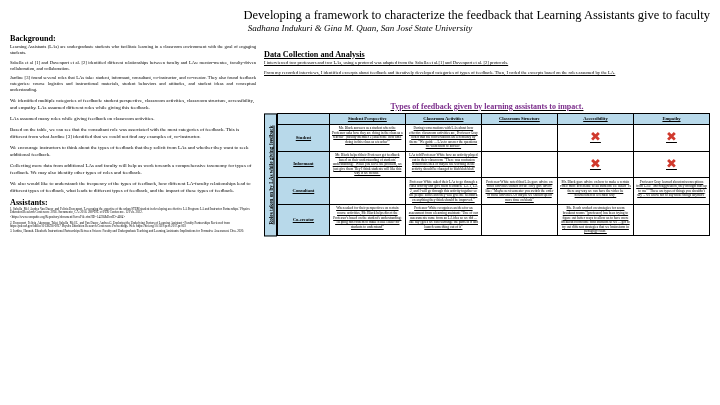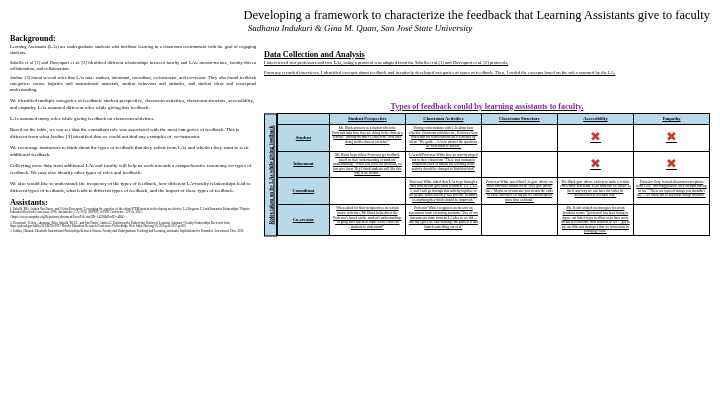--- a/index.html
+++ b/index.html
@@ -181,21 +181,21 @@
       <div class="section-head">Assistants:</div>
       <div class="refs">
         <div>1. Sabella, Mel, Andrea Van Duzor, and Felicia Davenport. 'Leveraging the expertise of the urban STEM student in developing an effective LA Program: LA and Instructor Partnerships.' Physics Education Research Conference 2016. Sacramento, CA: 2016. 288-292. of PER Conference. 12 Feb. 2022.</div>
         <div>&lt;https://www.compadre.org/Repository/document/ServeFile.cfm?ID=14226&amp;DocID=4604&gt;</div>
         <div>2. Davenport, Felicia, Akoronan, Talat, Sabella, Mel E., and Van Duzor, Andrea G. Exploring the Underlying Factors of Learning Assistant - Faculty Partnerships Reviewed from https://par.nsf.gov/biblio/10138226-2017 Physics Education Research Conference Proceedings. Web. https://doi.org/10.1119/perc.2017.pr.003</div>
         <div>3. Jardine, Hannah. Elizabeth. Instructional Partnerships Between Science Faculty and Undergraduate Teaching and Learning Assistants: Implications for Formative Assessment. Diss. 2020.</div>
       </div>
     </div>
 
     <div class="col-right">
-      <div class="table-title">Types of feedback could by learning assistants to faculty.</div>
+      <div class="table-title">Types of feedback given by learning assistants to impact.</div>
 
       <div class="table-wrap">
         <div class="rowlabel">Roles taken on by LAs while giving feedback</div>
 
         <table class="matrix">
           <colgroup>
             <col style="width:12%">
             <col style="width:17.6%">
             <col style="width:17.6%">
             <col style="width:17.6%">

